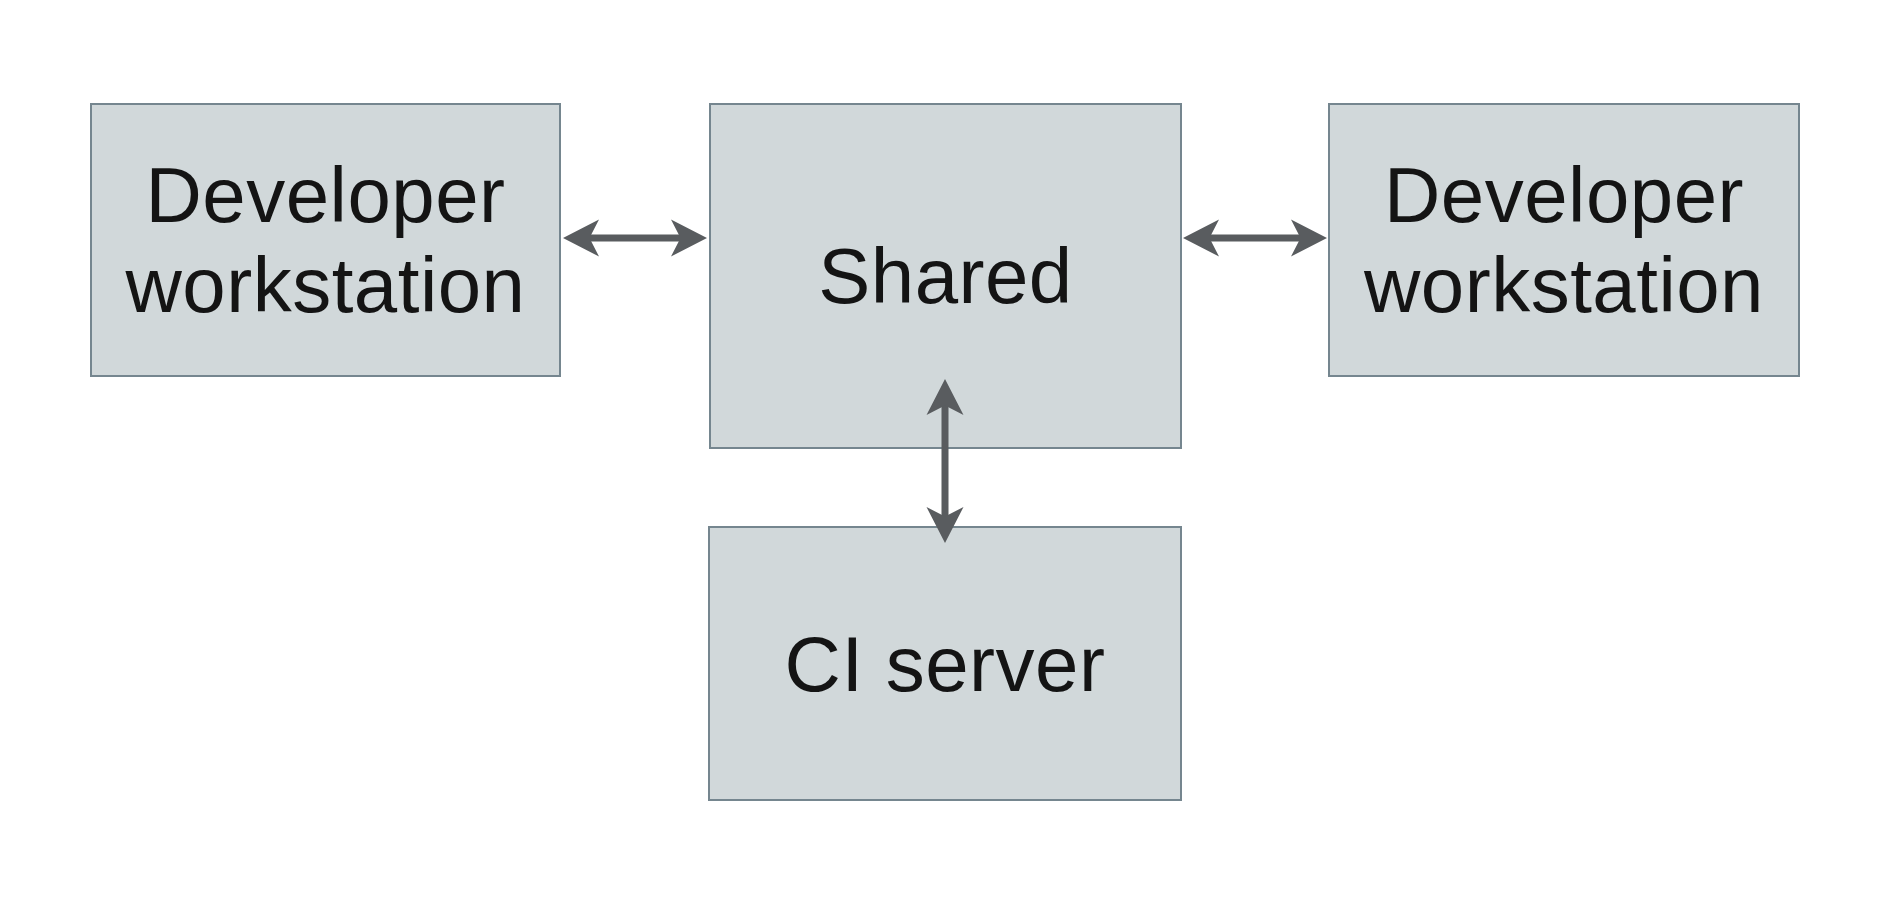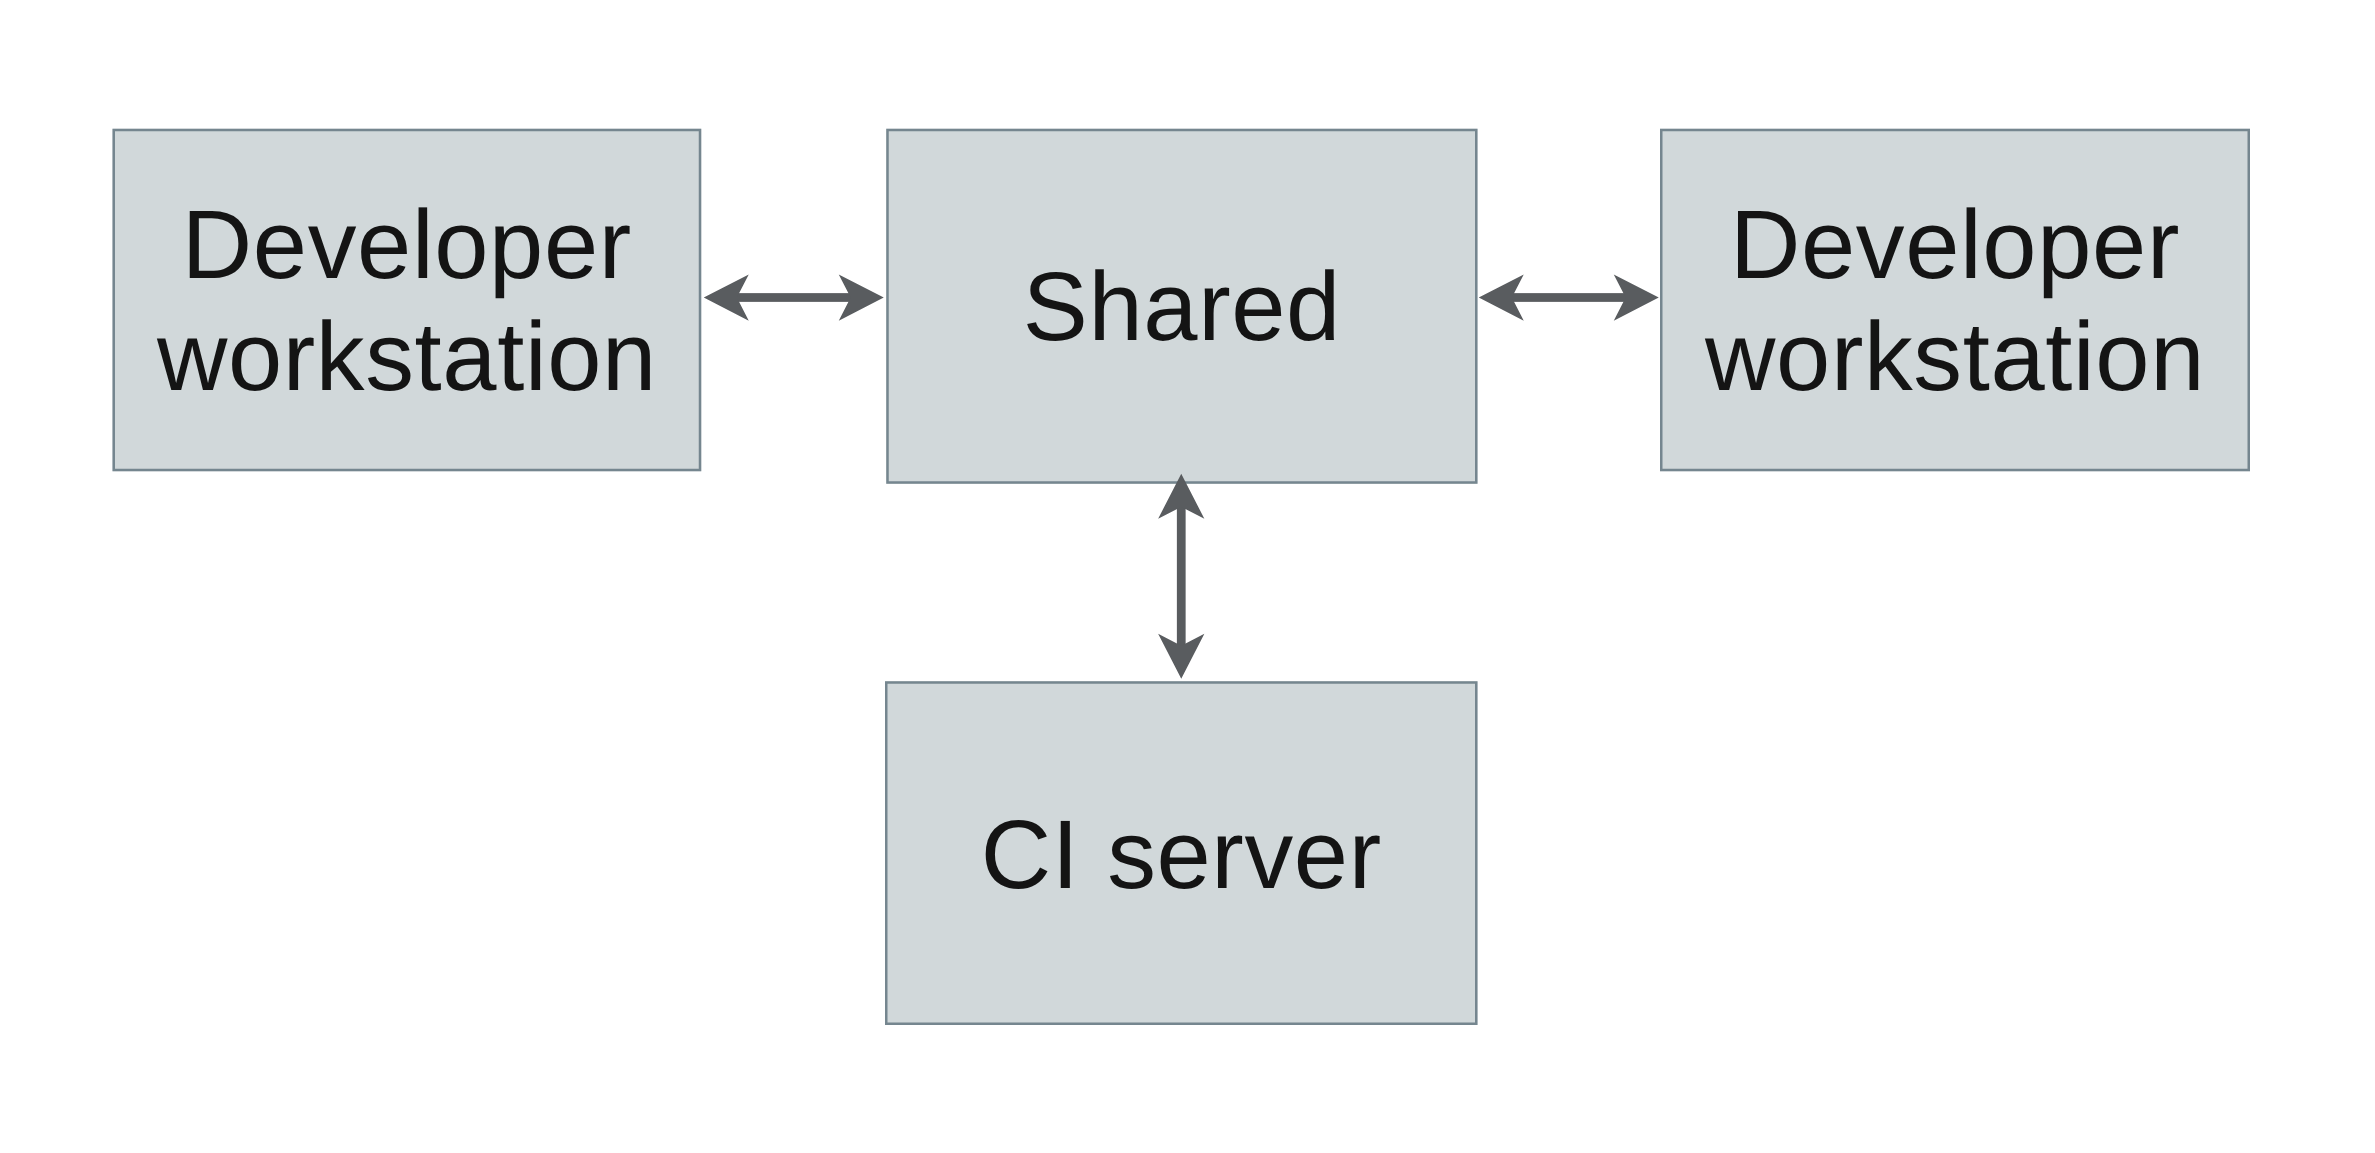--- a/index.html
+++ b/index.html
@@ -30,23 +30,23 @@
     align-items: center;
     justify-content: center;
     text-align: center;
     color: var(--text);
     font-size: 78px;
     line-height: 90px;
     letter-spacing: 0.5px;
   }
 
   .node-dev-left   { left: 90px;   top: 103px; width: 471px; height: 274px; }
-  .node-cache      { left: 709px;  top: 103px; width: 473px; height: 284px; }
+  .node-cache      { left: 709px;  top: 103px; width: 473px; height: 346px; }
   .node-dev-right  { left: 1328px; top: 103px; width: 472px; height: 274px; }
-  .node-ci         { left: 708px;  top: 545px; width: 474px; height: 275px; }
+  .node-ci         { left: 708px;  top: 526px; width: 474px; height: 275px; }
 
   .edge { position: absolute; }
   .edge-left     { left: 561px;  top: 216px; width: 148px; height: 44px; }
   .edge-right    { left: 1182px; top: 216px; width: 146px; height: 44px; }
   .edge-vertical { left: 923px;  top: 377px; width: 44px;  height: 168px; }
 
   .edge svg { display: block; width: 100%; height: 100%; }
   .arrow-shape { fill: var(--arrow); stroke: none; }
 </style>
 </head>

